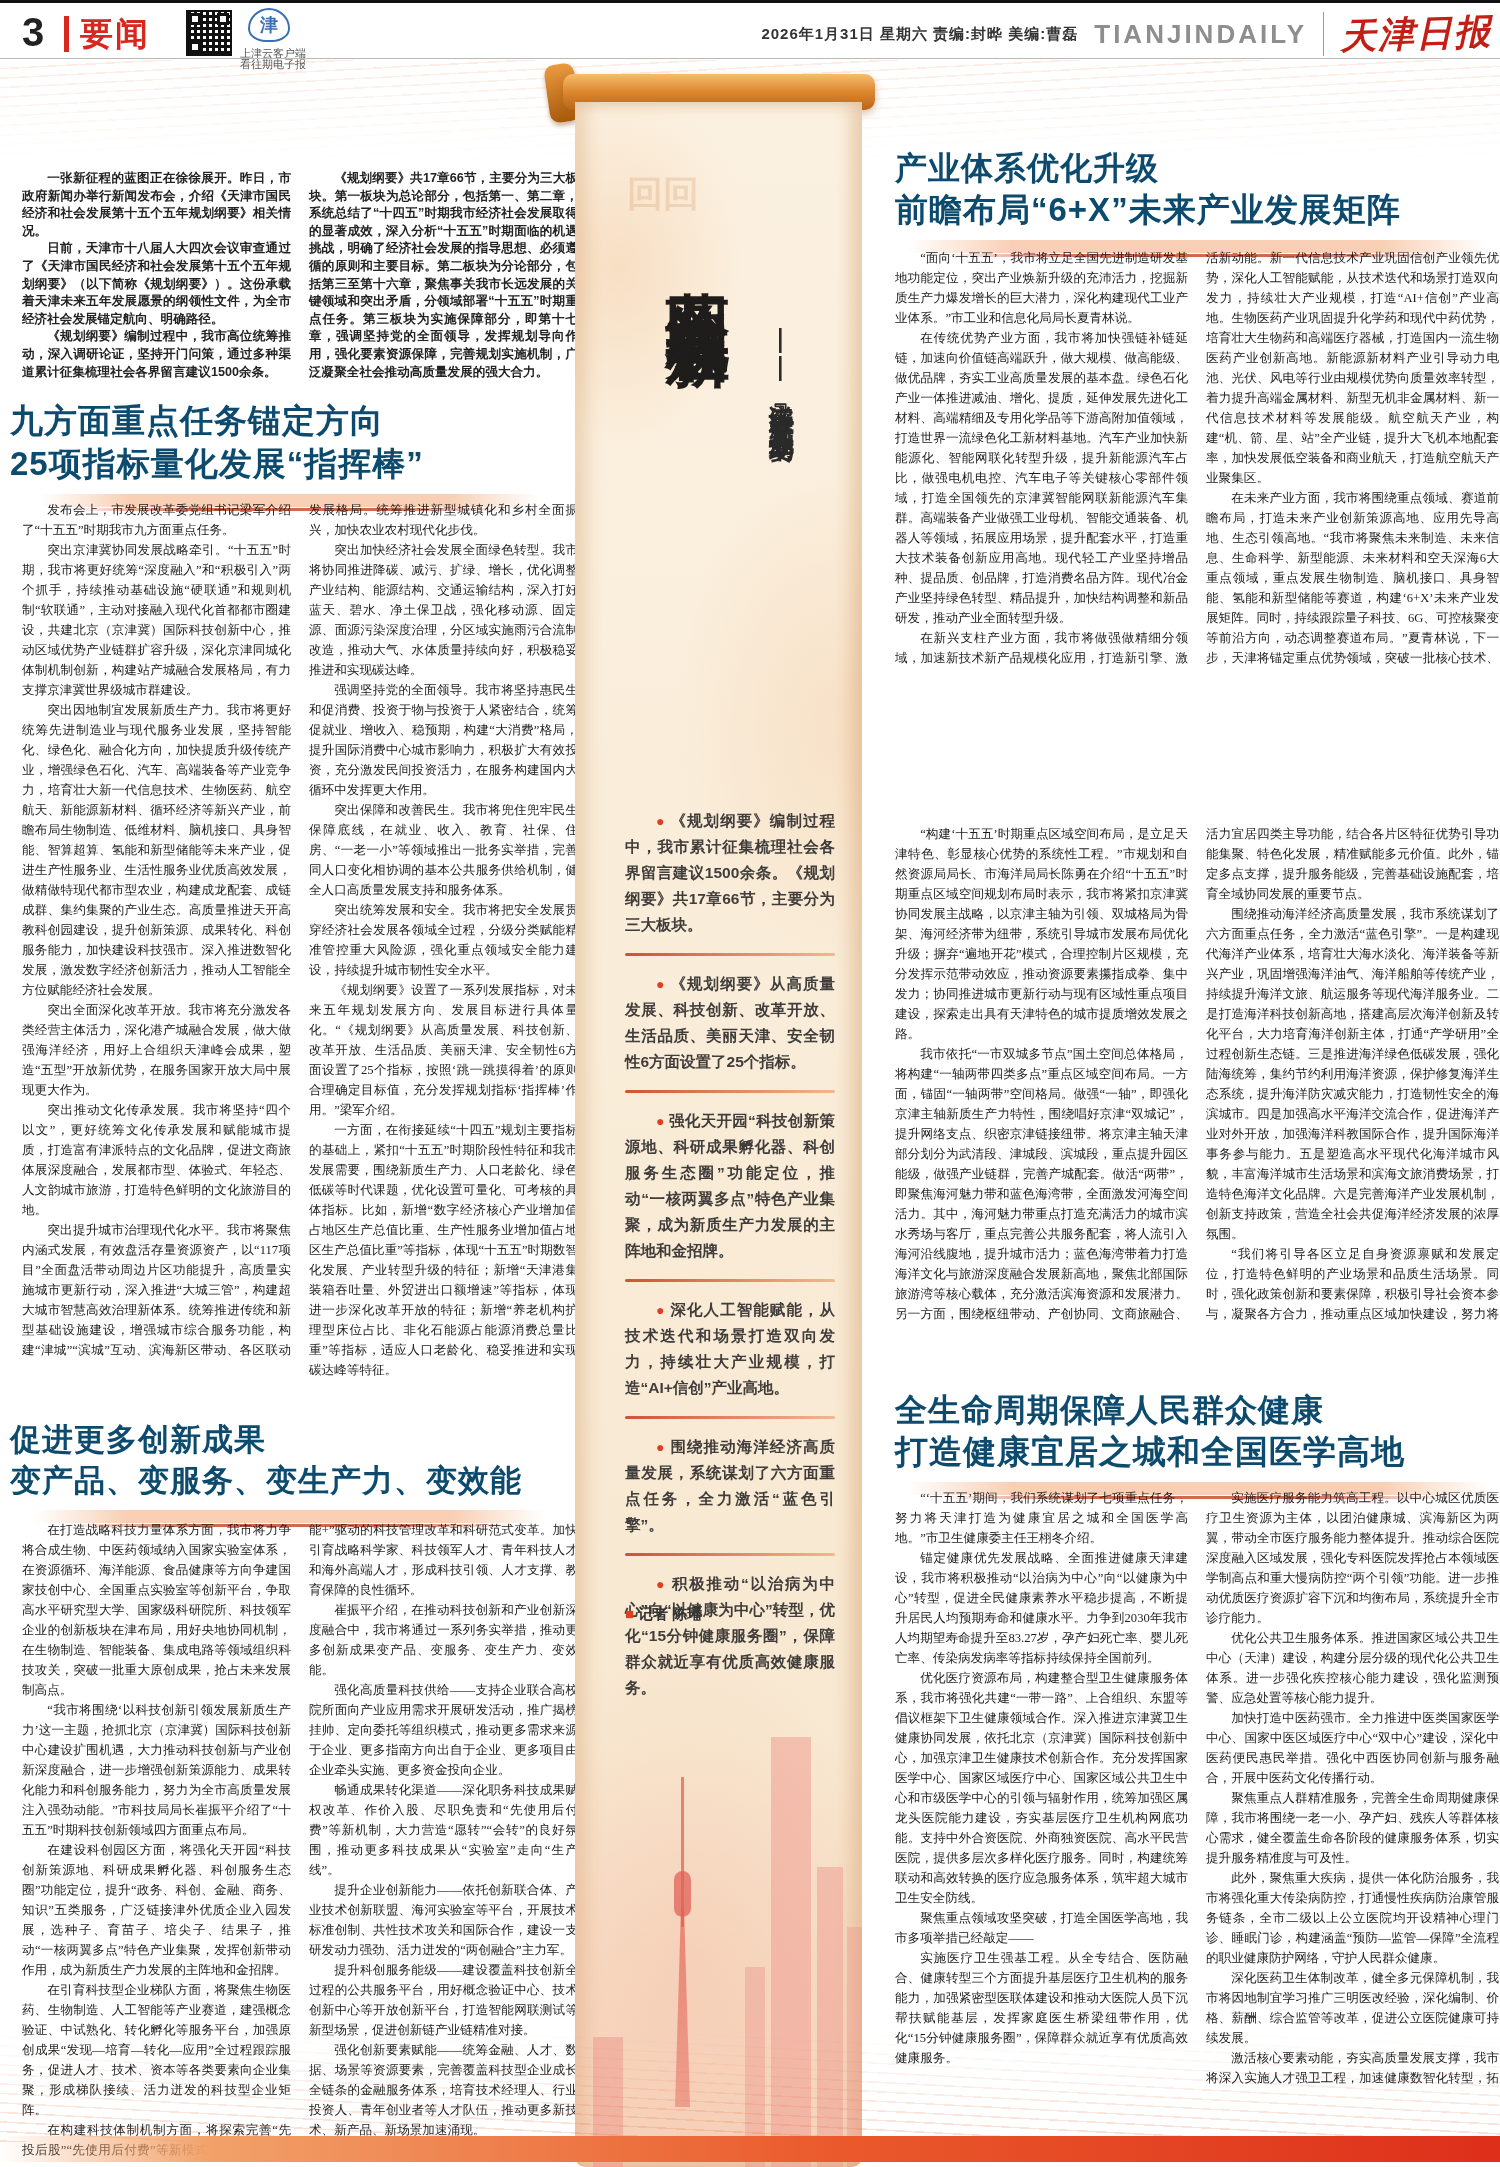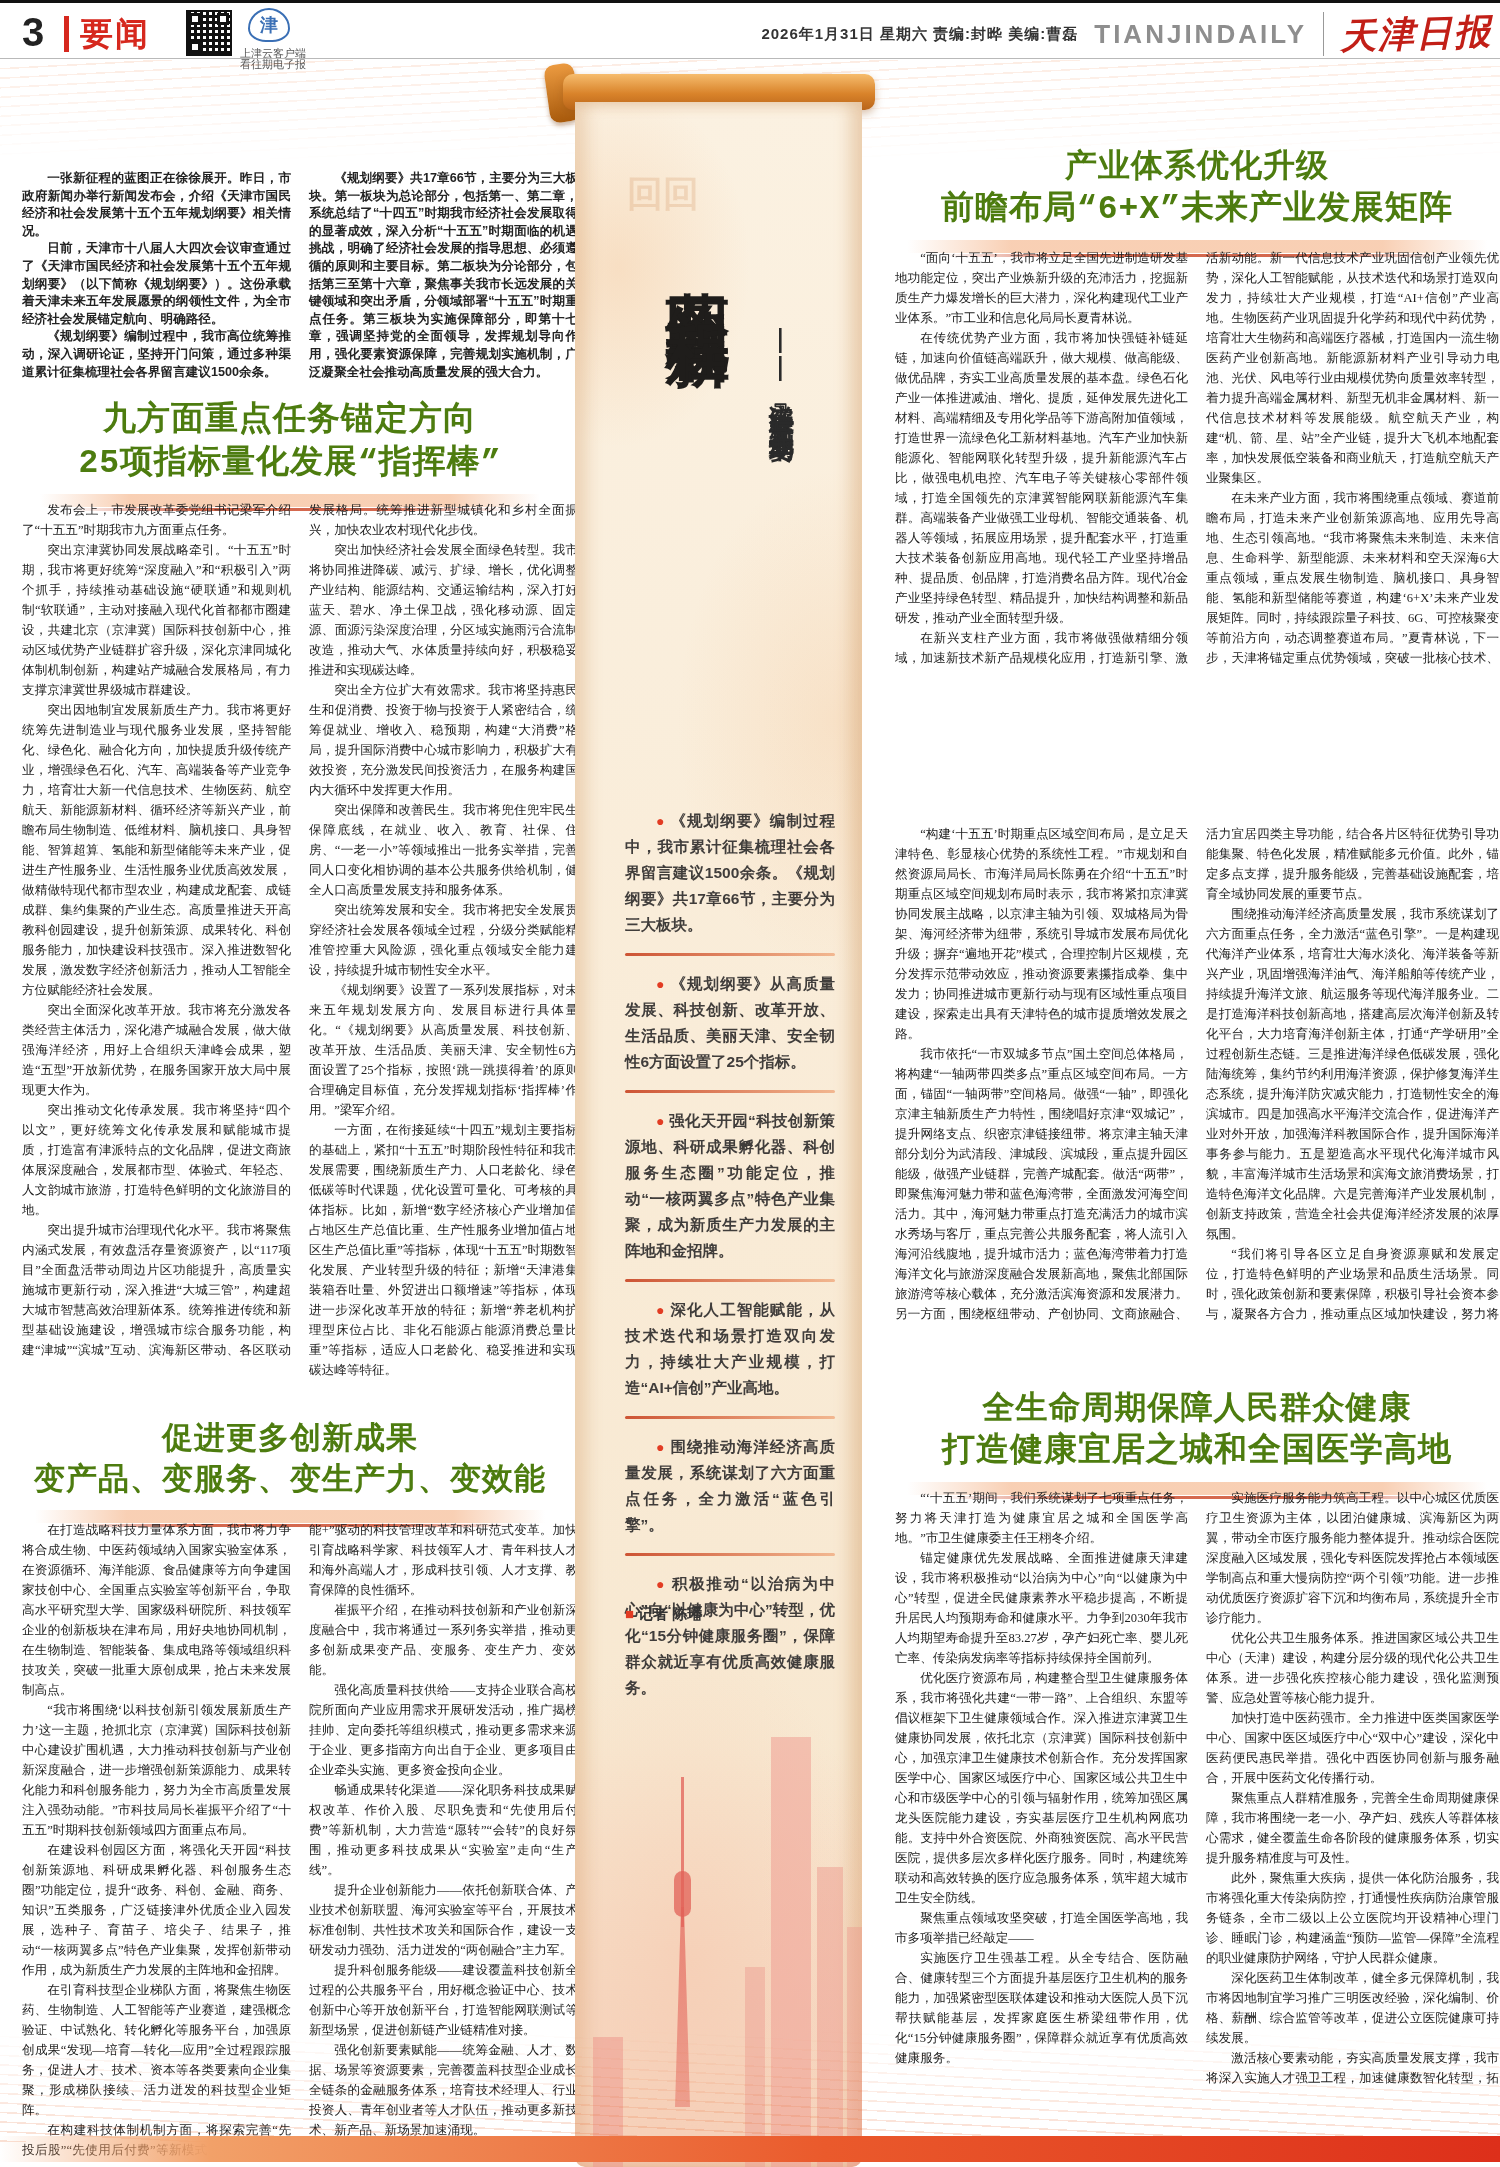--- a/index.html
+++ b/index.html
@@ -39,21 +39,21 @@
     background:repeating-linear-gradient(183deg,rgba(232,110,55,0) 0 8px,rgba(232,110,55,.35) 8px 9.5px);
     -webkit-mask-image:linear-gradient(0deg,#000 10%,transparent 100%);mask-image:linear-gradient(0deg,#000 10%,transparent 100%)}
   .bottom-bar{position:absolute;left:0;top:2136px;width:1500px;height:26px;
     background:linear-gradient(90deg,rgba(243,166,110,0) 0,#f2a169 14%,#ea5a2c 55%,#dd2f1a 100%)}
   
   .para{text-indent:2em;text-align:justify;margin:0}
   .cols2{column-count:2;column-gap:18px;overflow:hidden}
   .intro{position:absolute;left:22px;top:170px;width:556px;height:228px;
          font:700 12.6px/17.6px var(--sans);color:#232323}
   .body-txt{font:400 12.6px/20px var(--serif);color:#1c1c1c}
-  .headline{position:absolute;text-align:center;font-family:Liberation Mono, monospace;color:#4d7c0f}
+  .headline{position:absolute;font-family:Liberation Sans, sans-serif;color:#0c4a6e}
   .headline .l1,.headline .l2{font-weight:700;letter-spacing:1px}
   .hbar{margin:8px auto 0;height:17px;
     background:
       linear-gradient(90deg,rgba(255,255,255,0),rgba(248,205,176,.95) 18%,rgba(248,205,176,.95) 82%,rgba(255,255,255,0)),
       linear-gradient(90deg,rgba(205,78,48,0),rgba(205,78,48,.85) 28%,rgba(205,78,48,.85) 72%,rgba(205,78,48,0));
     background-size:100% 13px,88% 3px;background-position:center top,center bottom;background-repeat:no-repeat}
   
   .h-l1{left:10px;top:400px;width:560px}
   .h-l1 .l1{font-size:33px;line-height:42px}.h-l1 .l2{font-size:33px;line-height:44px}
   .b-l1{position:absolute;left:22px;top:500px;width:556px;height:898px}
@@ -147,21 +147,21 @@
     <div class="hbar" style="width:500px"></div>
   </div>
   <div class="b-l1 cols2 body-txt">
       <p class="para">发布会上，市发展改革委党组书记梁军介绍了“十五五”时期我市九方面重点任务。</p>
       <p class="para">突出京津冀协同发展战略牵引。“十五五”时期，我市将更好统筹“深度融入”和“积极引入”两个抓手，持续推动基础设施“硬联通”和规则机制“软联通”，主动对接融入现代化首都都市圈建设，共建北京（京津冀）国际科技创新中心，推动区域优势产业链群扩容升级，深化京津同城化体制机制创新，构建站产城融合发展格局，有力支撑京津冀世界级城市群建设。</p>
       <p class="para">突出因地制宜发展新质生产力。我市将更好统筹先进制造业与现代服务业发展，坚持智能化、绿色化、融合化方向，加快提质升级传统产业，增强绿色石化、汽车、高端装备等产业竞争力，培育壮大新一代信息技术、生物医药、航空航天、新能源新材料、循环经济等新兴产业，前瞻布局生物制造、低维材料、脑机接口、具身智能、智算超算、氢能和新型储能等未来产业，促进生产性服务业、生活性服务业优质高效发展，做精做特现代都市型农业，构建成龙配套、成链成群、集约集聚的产业生态。高质量推进天开高教科创园建设，提升创新策源、成果转化、科创服务能力，加快建设科技强市。深入推进数智化发展，激发数字经济创新活力，推动人工智能全方位赋能经济社会发展。</p>
       <p class="para">突出全面深化改革开放。我市将充分激发各类经营主体活力，深化港产城融合发展，做大做强海洋经济，用好上合组织天津峰会成果，塑造“五型”开放新优势，在服务国家开放大局中展现更大作为。</p>
       <p class="para">突出推动文化传承发展。我市将坚持“四个以文”，更好统筹文化传承发展和赋能城市提质，打造富有津派特点的文化品牌，促进文商旅体展深度融合，发展都市型、体验式、年轻态、人文韵城市旅游，打造特色鲜明的文化旅游目的地。</p>
       <p class="para">突出提升城市治理现代化水平。我市将聚焦内涵式发展，有效盘活存量资源资产，以“117项目”全面盘活带动周边片区功能提升，高质量实施城市更新行动，深入推进“大城三管”，构建超大城市智慧高效治理新体系。统筹推进传统和新型基础设施建设，增强城市综合服务功能，构建“津城”“滨城”互动、滨海新区带动、各区联动发展格局。统筹推进新型城镇化和乡村全面振兴，加快农业农村现代化步伐。</p>
       <p class="para">突出加快经济社会发展全面绿色转型。我市将协同推进降碳、减污、扩绿、增长，优化调整产业结构、能源结构、交通运输结构，深入打好蓝天、碧水、净土保卫战，强化移动源、固定源、面源污染深度治理，分区域实施雨污合流制改造，推动大气、水体质量持续向好，积极稳妥推进和实现碳达峰。</p>
-      <p class="para">突出全方位扩大有效需求。我市将坚持惠民生和促消费、投资于物与投资于人紧密结合，统筹促就业、增收入、稳预期，构建“大消费”格局，提升国际消费中心城市影响力，积极扩大有效投资，充分激发民间投资活力，在服务构建国内大循环中发挥更大作用。</p>
+      <p class="para">强调坚持党的全面领导。我市将坚持惠民生和促消费、投资于物与投资于人紧密结合，统筹促就业、增收入、稳预期，构建“大消费”格局，提升国际消费中心城市影响力，积极扩大有效投资，充分激发民间投资活力，在服务构建国内大循环中发挥更大作用。</p>
       <p class="para">突出保障和改善民生。我市将兜住兜牢民生保障底线，在就业、收入、教育、社保、住房、“一老一小”等领域推出一批务实举措，完善同人口变化相协调的基本公共服务供给机制，健全人口高质量发展支持和服务体系。</p>
       <p class="para">突出统筹发展和安全。我市将把安全发展贯穿经济社会发展各领域全过程，分级分类赋能精准管控重大风险源，强化重点领域安全能力建设，持续提升城市韧性安全水平。</p>
       <p class="para">《规划纲要》设置了一系列发展指标，对未来五年规划发展方向、发展目标进行具体量化。“《规划纲要》从高质量发展、科技创新、改革开放、生活品质、美丽天津、安全韧性6方面设置了25个指标，按照‘跳一跳摸得着’的原则合理确定目标值，充分发挥规划指标‘指挥棒’作用。”梁军介绍。</p>
       <p class="para">一方面，在衔接延续“十四五”规划主要指标的基础上，紧扣“十五五”时期阶段性特征和我市发展需要，围绕新质生产力、人口老龄化、绿色低碳等时代课题，优化设置可量化、可考核的具体指标。比如，新增“数字经济核心产业增加值占地区生产总值比重、生产性服务业增加值占地区生产总值比重”等指标，体现“十五五”时期数智化发展、产业转型升级的特征；新增“天津港集装箱吞吐量、外贸进出口额增速”等指标，体现进一步深化改革开放的特征；新增“养老机构护理型床位占比、非化石能源占能源消费总量比重”等指标，适应人口老龄化、稳妥推进和实现碳达峰等特征。</p>
     </div>
 
   <div class="headline h-l2">
     <div class="l1">促进更多创新成果</div>
     <div class="l2">变产品、变服务、变生产力、变效能</div>
     <div class="hbar" style="width:510px"></div>

